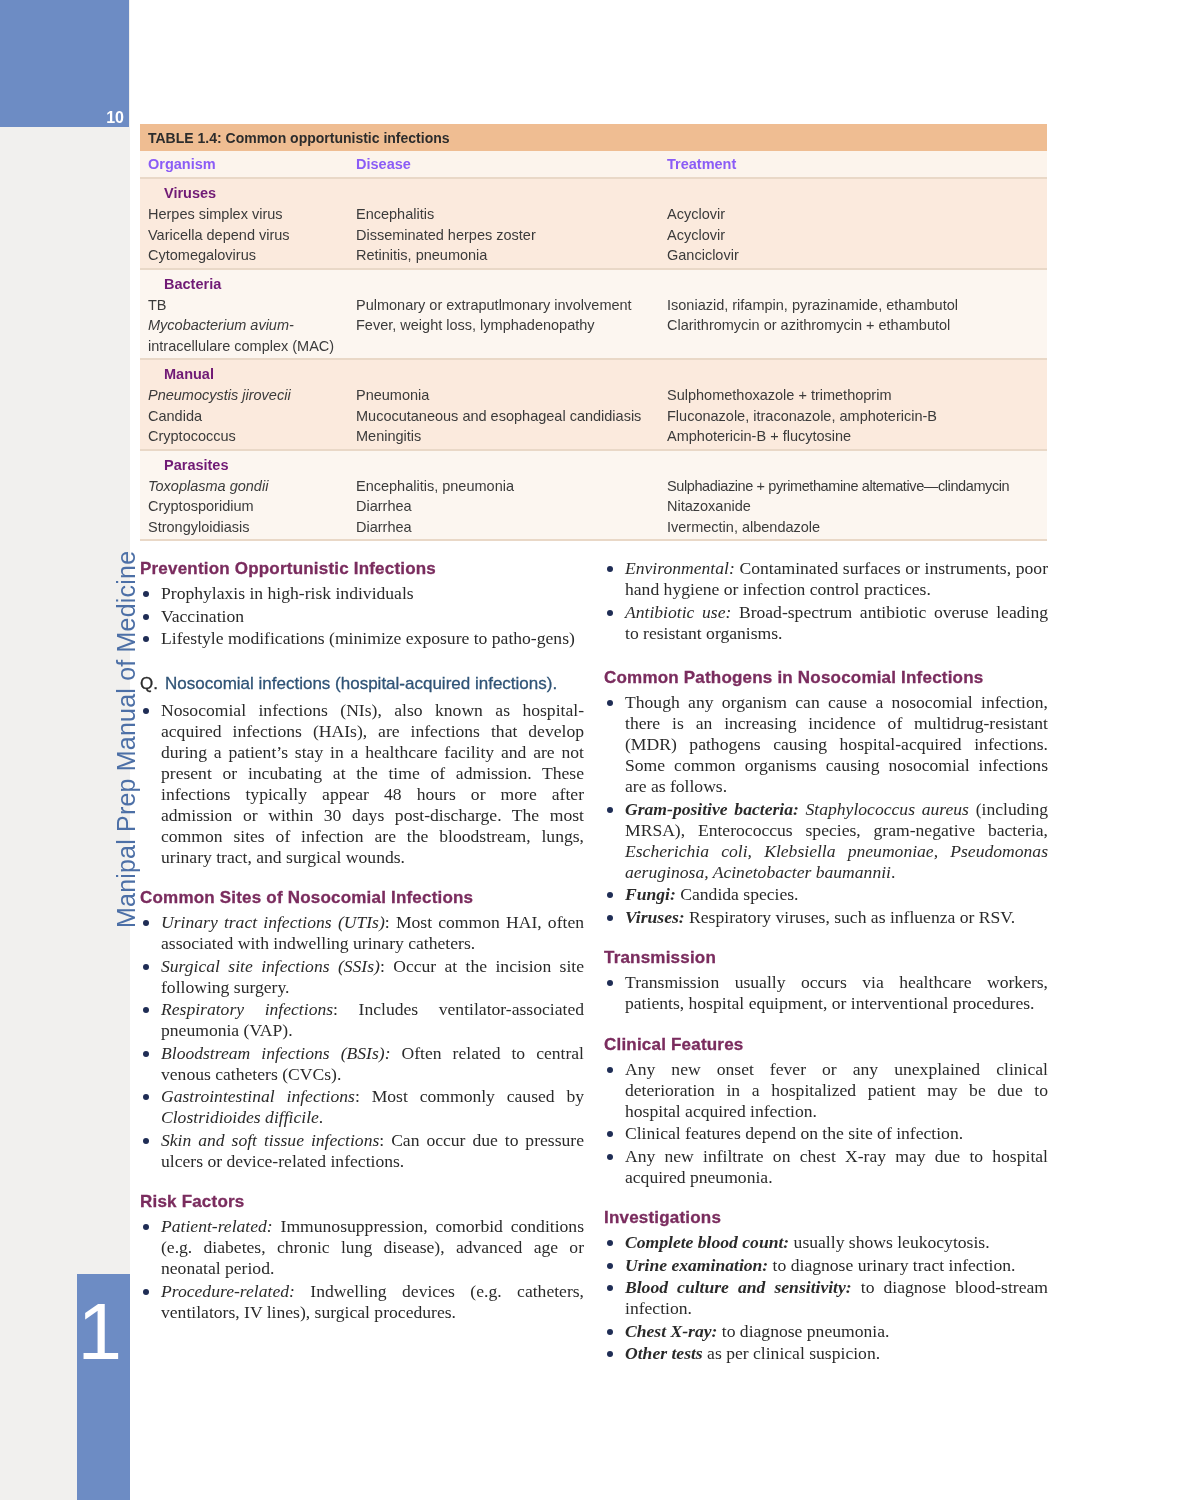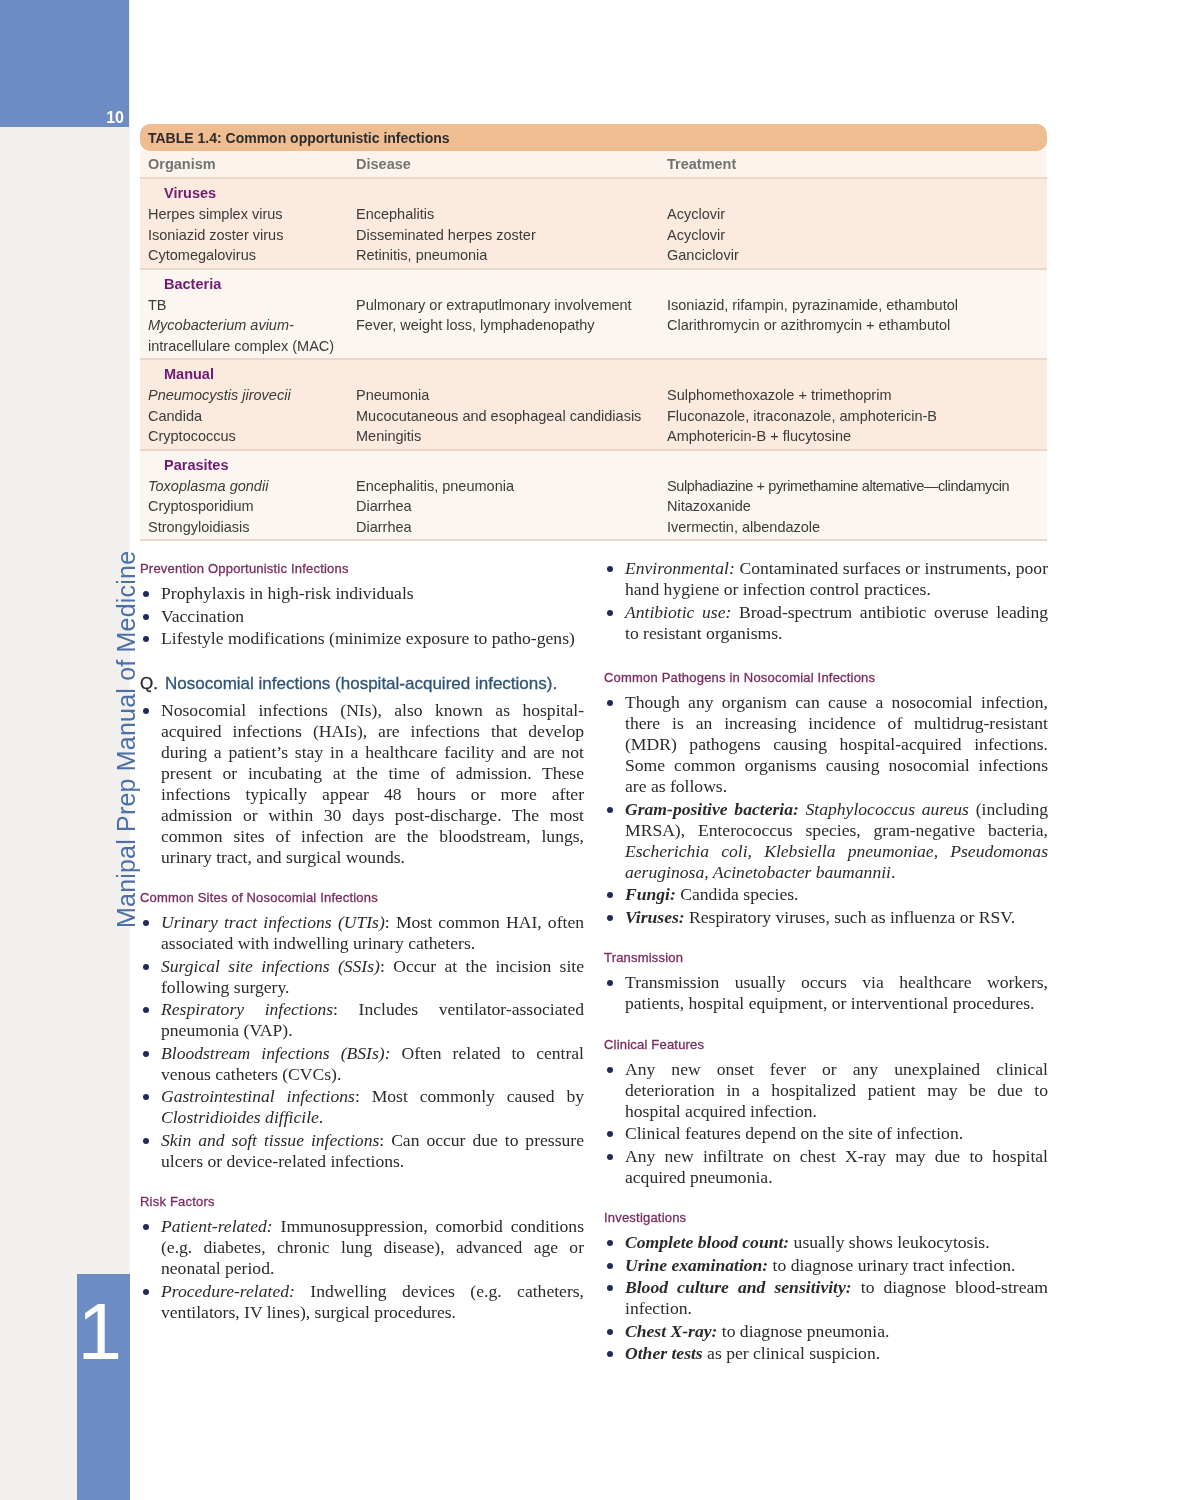--- a/index.html
+++ b/index.html
@@ -39,44 +39,44 @@
     color: #ffffff; font-weight: 300;
   }
 
   
   .table-wrap {
     position: absolute; left: 140px; top: 124px; width: 907px;
     font-family: "Liberation Sans", sans-serif; font-size: 14.5px; color: #3b3b3b;
   }
   .table-caption {
     background: #efbd92; height: 27px; line-height: 29px; padding-left: 8px;
-    font-weight: bold; color: #2c2c2c; font-size: 14px; border-radius: 10px;
+    font-weight: bold; color: #2c2c2c; font-size: 14px;
   }
   .table-head {
     display: flex; background: #fcf4ec; height: 26px; line-height: 26px;
-    border-bottom: 2px solid #e9d8c7; font-weight: bold; color: #737373;
+    border-bottom: 2px solid #e9d8c7; font-weight: bold; color: #8b5cf6;
   }
   .col-org { width: 216px; padding-left: 8px; box-sizing: border-box; }
   .col-dis { width: 311px; }
   .col-trt { flex: 1; }
   .group { padding: 4px 0 2px 0; border-bottom: 2px solid #e9d8c7; }
   .group.tint-a { background: #fbeadd; }
   .group.tint-b { background: #fcf6f0; }
   .group-label { padding-left: 24px; font-weight: bold; color: #701a75; height: 21px; line-height: 21px; }
   .trow { display: flex; line-height: 20.5px; }
   .trow .col-org, .trow .col-dis, .trow .col-trt { font-weight: normal; }
   .ital { font-style: italic; }
 
   
   .col { position: absolute; width: 444px; font-size: 17.6px; line-height: 21px; }
   .col-left { left: 140px; top: 558px; }
   .col-right { left: 604px; top: 558px; }
   h3.sec {
-    font-family: "Liberation Sans", sans-serif; font-weight: normal;
-    font-size: 13px; color: #7a2c5e; margin: 0 0 4px 0; letter-spacing: 0.2px;
+    font-family: "Liberation Sans", sans-serif; font-weight: bold;
+    font-size: 17px; color: #7a2c5e; margin: 0 0 4px 0; letter-spacing: 0.2px;
     -webkit-text-stroke: 0.3px #7a2c5e;
   }
   .q-head {
     font-family: "Liberation Sans", sans-serif; font-size: 17px;
     color: #2f5376; margin: 0 0 6px 0; display: flex;
     -webkit-text-stroke: 0.3px #2f5376;
   }
   .q-head .q-mark { color: #2a2a2a; width: 25px; flex: none; -webkit-text-stroke: 0.3px #2a2a2a; }
   ul.bul { list-style: none; margin: 0; padding: 0; }
   ul.bul li {
@@ -112,21 +112,21 @@
   </div>
 
   <div class="group tint-a">
     <div class="group-label">Viruses</div>
     <div class="trow">
       <div class="col-org">Herpes simplex virus</div>
       <div class="col-dis">Encephalitis</div>
       <div class="col-trt">Acyclovir</div>
     </div>
     <div class="trow">
-      <div class="col-org">Isoniazid zoster virus</div>
+      <div class="col-org">Varicella depend virus</div>
       <div class="col-dis">Disseminated herpes zoster</div>
       <div class="col-trt">Acyclovir</div>
     </div>
     <div class="trow">
       <div class="col-org">Cytomegalovirus</div>
       <div class="col-dis">Retinitis, pneumonia</div>
       <div class="col-trt">Ganciclovir</div>
     </div>
   </div>
 

